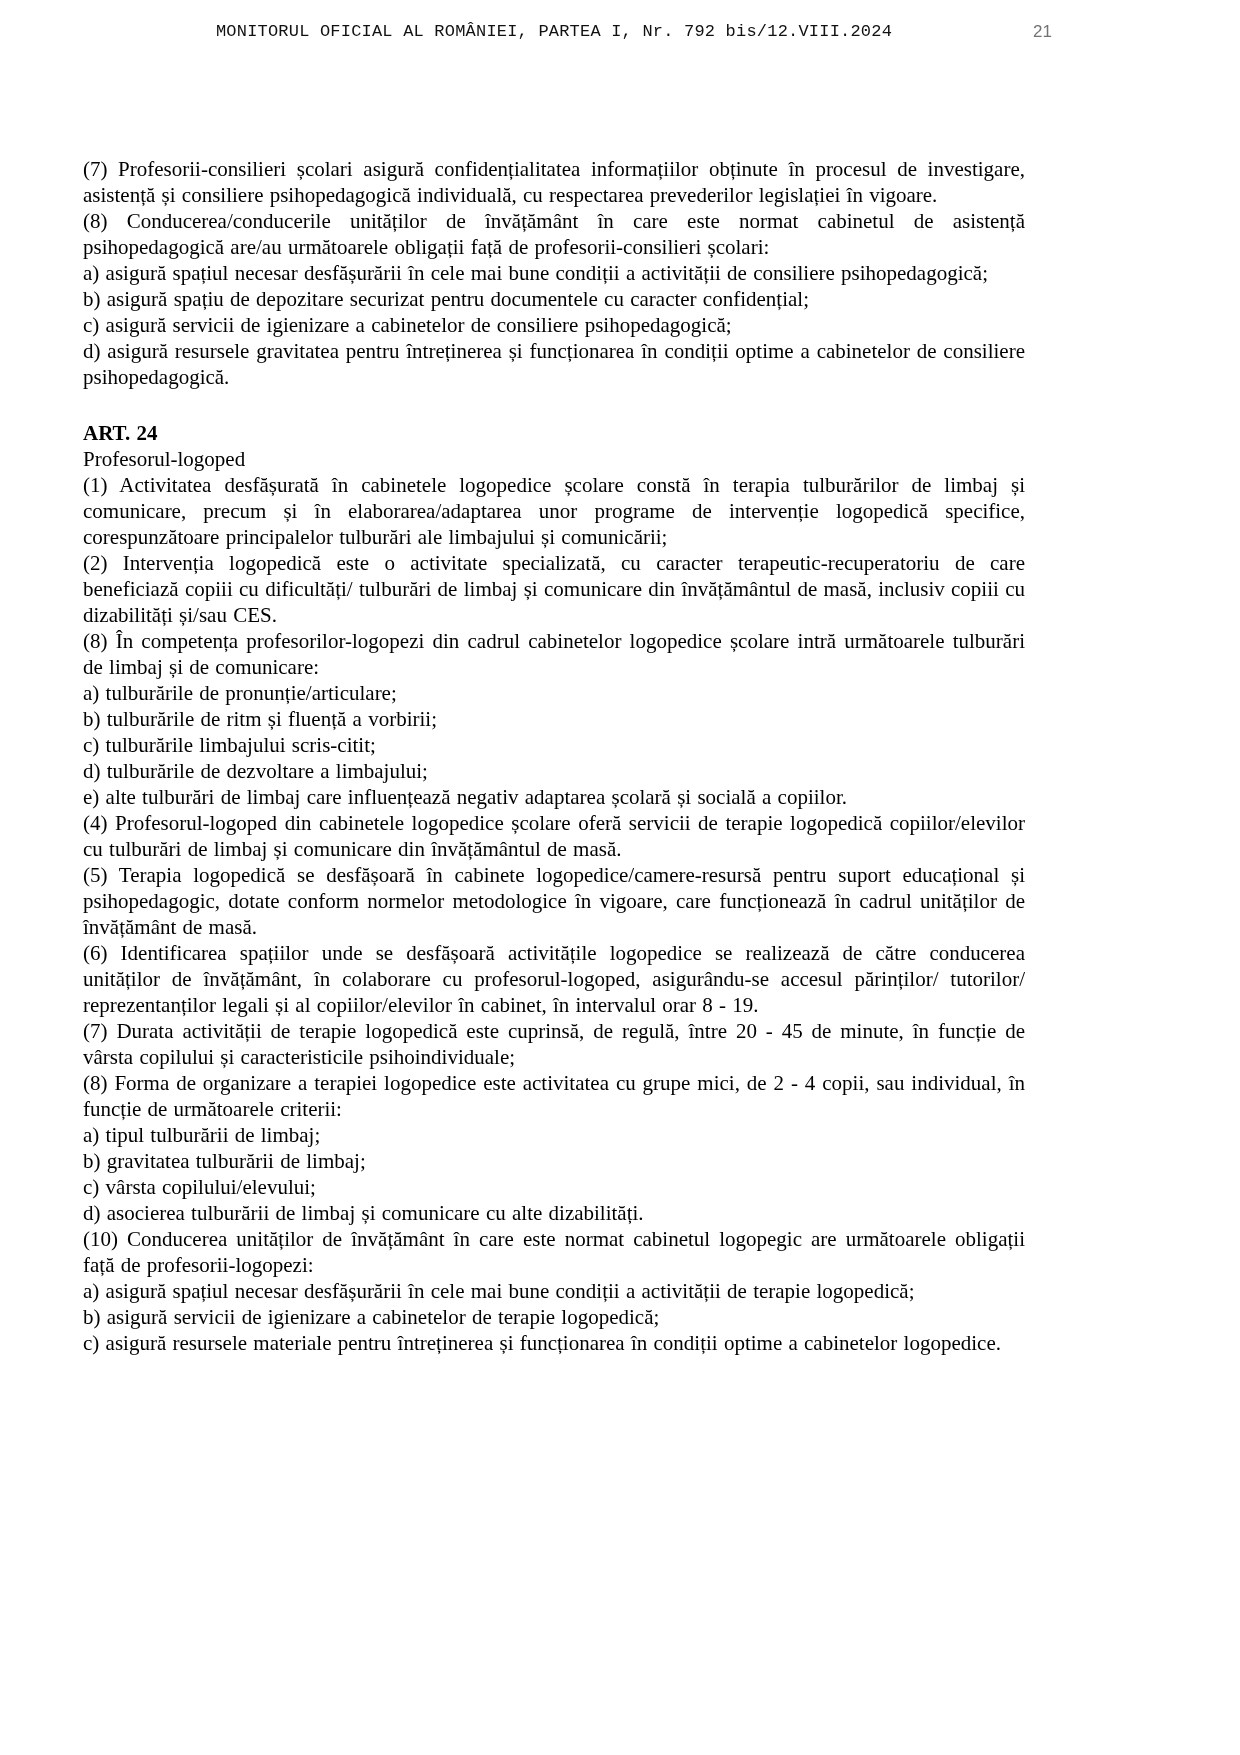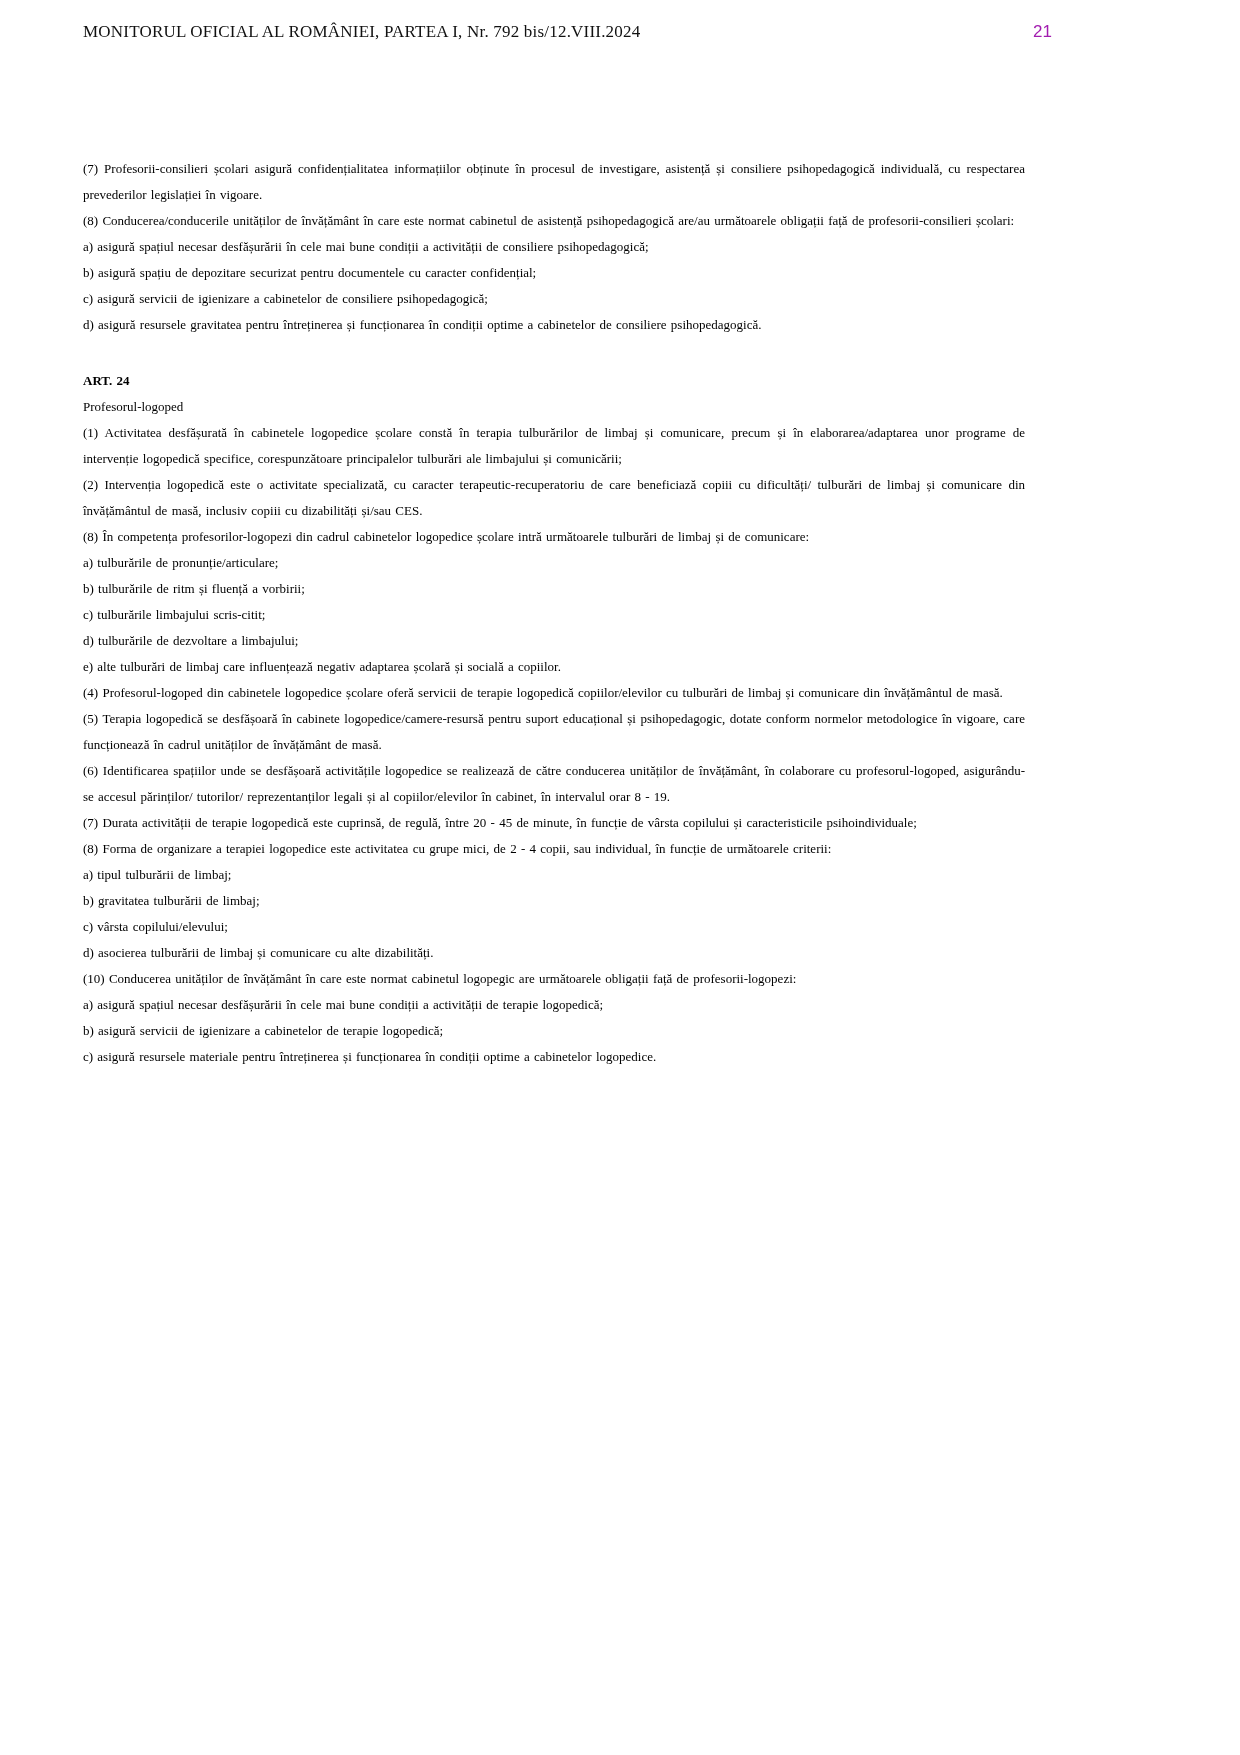--- a/index.html
+++ b/index.html
@@ -15,43 +15,43 @@
     background: #ffffff;
     color: #000000;
     font-family: "Liberation Serif", serif;
     overflow: hidden;
   }
   .header-title {
     position: absolute;
     top: 22px;
     left: 83px;
     width: 942px;
-    text-align: left;
-    font-family: Liberation Serif, serif;
+    text-align: center;
+    font-family: Liberation Mono, monospace;
     font-size: 17px;
     letter-spacing: 0.2px;
     color: #111111;
   }
   .page-number {
     position: absolute;
     top: 22px;
     left: 1033px;
     font-family: "Liberation Sans", sans-serif;
     font-size: 17px;
-    color: #a21caf;
+    color: #737373;
   }
   .content {
     position: absolute;
     top: 156px;
     left: 83px;
     width: 942px;
   }
   .para {
     margin: 0;
-    font-size: 13px;
+    font-size: 21px;
     line-height: 26px;
     text-align: justify;
     word-spacing: 1px;
   }
   .para.bold { font-weight: normal; }
   .para.space-before { margin-top: 30px; font-weight: bold; }
 </style>
 </head>
 <body>
 

